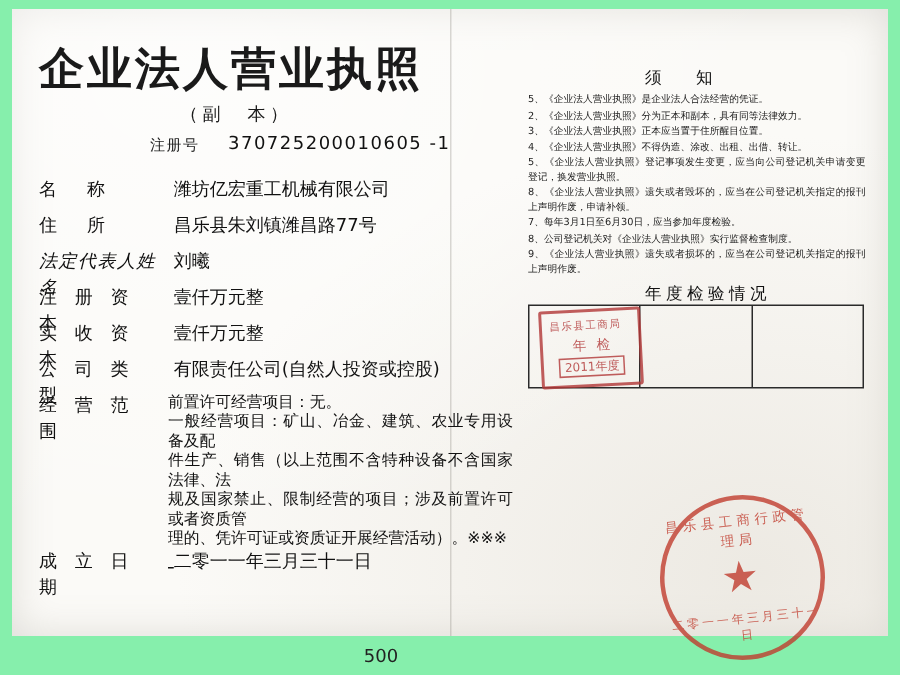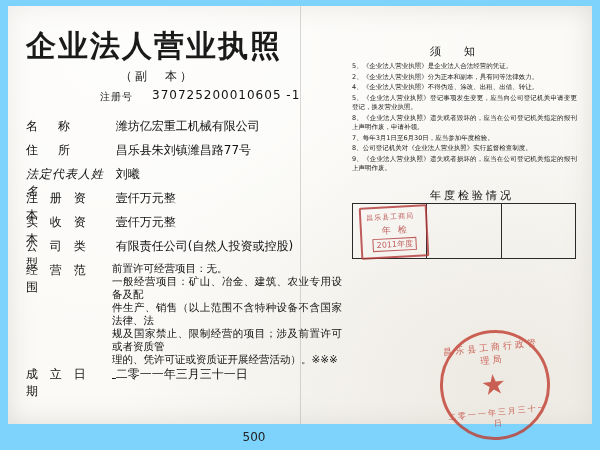--- a/index.html
+++ b/index.html
@@ -5,21 +5,21 @@
   html,body{margin:0;padding:0;}
   body{
     width:600px;height:450px;
     background:#ffffff;
     font-family:"DejaVu Sans","Liberation Sans",sans-serif;
     overflow:hidden;
     position:relative;
   }
   .page{
     position:absolute;left:0;top:0;width:600px;height:450px;
-    background:#7dd3fc;
+    background:#86efac;
   }
   
   .paper{
     position:absolute;left:8px;top:6px;width:584px;height:418px;
     background:#fbfaf7;
     box-shadow:inset 0 0 26px rgba(140,135,125,.25);
   }
   .paper:before{
     content:"";position:absolute;left:0;top:0;right:0;bottom:0;
     background:
@@ -175,20 +175,21 @@
     <div>一般经营项目：矿山、冶金、建筑、农业专用设备及配</div>
     <div>件生产、销售（以上范围不含特种设备不含国家法律、法</div>
     <div>规及国家禁止、限制经营的项目；涉及前置许可或者资质管</div>
     <div>理的、凭许可证或资质证开展经营活动）。※※※</div>
   </div>
 
   <div class="notice-title">须　知</div>
   <div class="notice">
     <div>5、《企业法人营业执照》是企业法人合法经营的凭证。</div>
     <div>2、《企业法人营业执照》分为正本和副本，具有同等法律效力。</div>
+    <div>3、《企业法人营业执照》正本应当置于住所醒目位置。</div>
     <div>4、《企业法人营业执照》不得伪造、涂改、出租、出借、转让。</div>
     <div>5、《企业法人营业执照》登记事项发生变更，应当向公司登记机关申请变更登记，换发营业执照。</div>
     <div>8、《企业法人营业执照》遗失或者毁坏的，应当在公司登记机关指定的报刊上声明作废，申请补领。</div>
     <div>7、每年3月1日至6月30日，应当参加年度检验。</div>
     <div>8、公司登记机关对《企业法人营业执照》实行监督检查制度。</div>
     <div>9、《企业法人营业执照》遗失或者损坏的，应当在公司登记机关指定的报刊上声明作废。</div>
   </div>
 
   <div class="annual-title">年度检验情况</div>
   <div class="annual-table">

